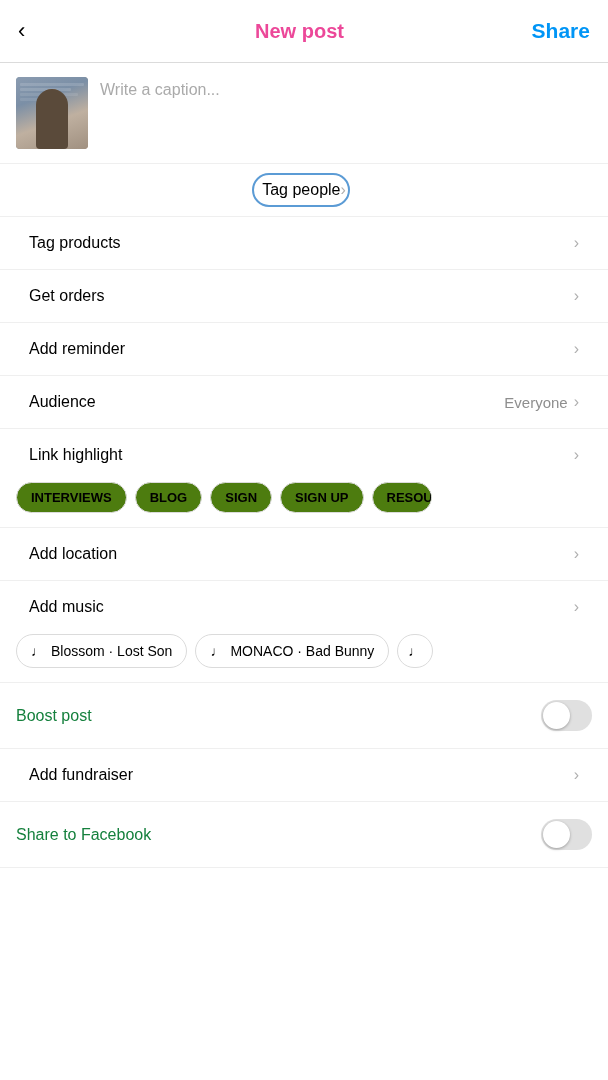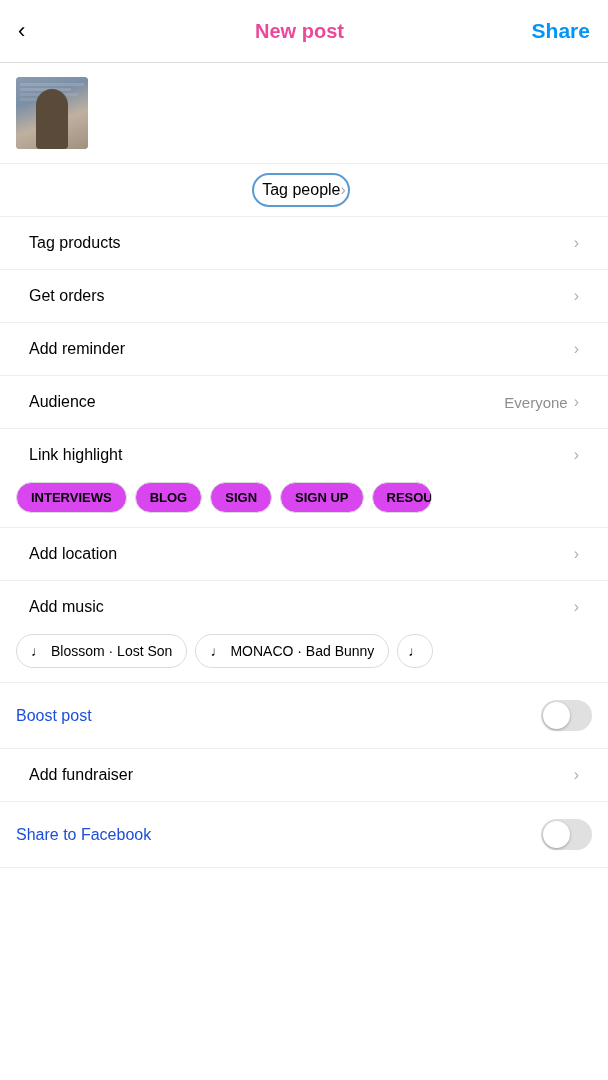--- a/index.html
+++ b/index.html
@@ -155,21 +155,21 @@
     }
     .chip {
       padding: 7px 14px;
       border: 1px solid #dbdbdb;
       border-radius: 20px;
       font-size: 13px;
       font-weight: 600;
       color: #000;
       white-space: nowrap;
       cursor: pointer;
-      background: #d946ef;
+      background: #4d7c0f;
     }
 
     
     .music-chips-row {
       display: flex;
       gap: 8px;
       padding: 10px 16px 14px;
       overflow-x: hidden;
       border-bottom: 1px solid #efefef;
     }
@@ -193,21 +193,21 @@
     
     .toggle-row {
       display: flex;
       align-items: center;
       justify-content: space-between;
       padding: 17px 16px;
       border-bottom: 1px solid #efefef;
     }
     .toggle-label {
       font-size: 16px;
-      color: #1d4ed8;
+      color: #15803d;
     }
     .toggle {
       width: 51px;
       height: 31px;
       background: #e0e0e0;
       border-radius: 16px;
       position: relative;
       cursor: pointer;
     }
     .toggle-knob {
@@ -243,20 +243,21 @@
           <div style="background:rgba(255,255,255,0.15);height:3px;margin-bottom:2px;border-radius:1px;width:80%;"></div>
           <div style="background:rgba(255,255,255,0.1);height:3px;margin-bottom:2px;border-radius:1px;width:90%;"></div>
           <div style="background:rgba(255,255,255,0.1);height:3px;margin-bottom:2px;border-radius:1px;width:70%;"></div>
         </div>
 
         <div class="thumbnail-head"></div>
         <div class="thumbnail-person"></div>
       </div>
     </div>
   </div>
+  <span class="caption-text">Write a caption...</span>
 </div>
 
 <div class="tag-people-row">
   <div class="tag-people-label-wrapper">
     <div class="tag-people-oval"></div>
     <span class="tag-people-label">Tag people</span>
   </div>
   <span class="chevron">›</span>
 </div>
 

